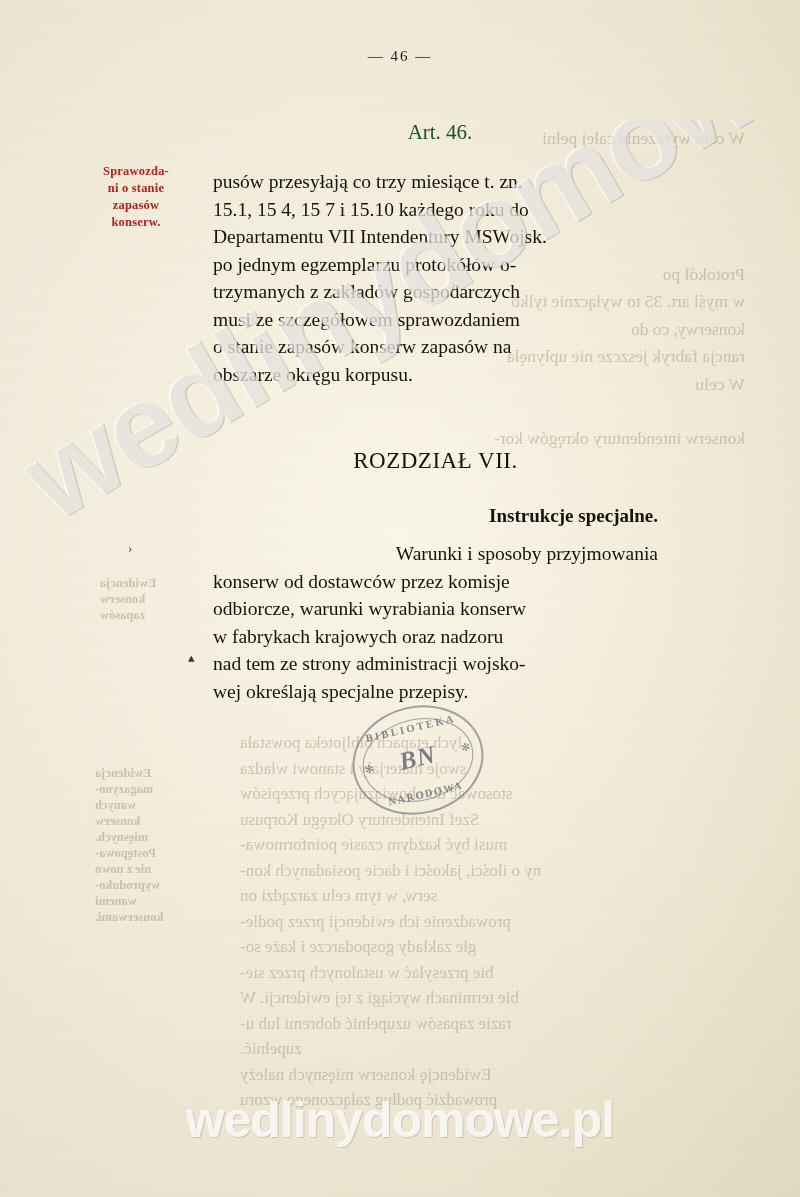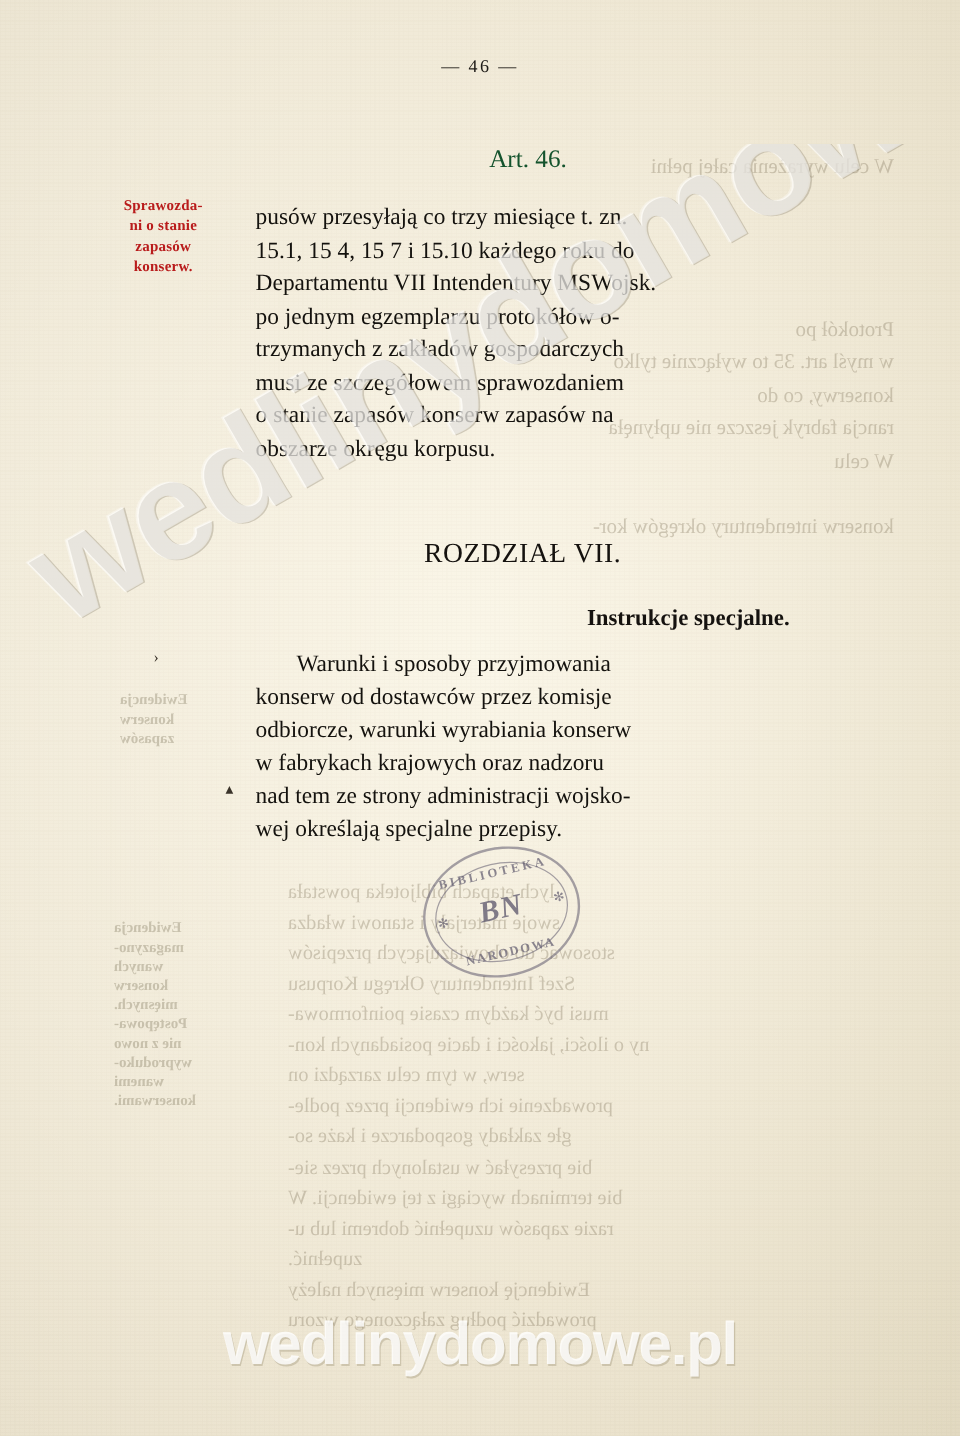--- a/index.html
+++ b/index.html
@@ -312,21 +312,21 @@
     <span class="line">trzymanych z zakładów gospodarczych</span>
     <span class="line">musi ze szczegółowem sprawozdaniem</span>
     <span class="line">o stanie zapasów konserw zapasów na</span>
     <span class="line" style="text-align:left">obszarze okręgu korpusu.</span>
   </div>
 
   <div class="chapter-head">ROZDZIAŁ VII.</div>
   <div class="section-head">Instrukcje specjalne.</div>
 
   <div class="body-col p2 just">
-    <span class="line" style="text-align:left"><span class="indent"></span><span>Warunki i sposoby przyjmowania</span></span>
+    <span class="line" style="text-align:right"><span class="indent"></span><span>Warunki i sposoby przyjmowania</span></span>
     <span class="line">konserw od dostawców przez komisje</span>
     <span class="line">odbiorcze, warunki wyrabiania konserw</span>
     <span class="line">w fabrykach krajowych oraz nadzoru</span>
     <span class="line">nad tem ze strony administracji wojsko-</span>
     <span class="line" style="text-align:left">wej określają specjalne przepisy.</span>
   </div>
 
   <div class="tick" style="left:128px; top:540px;">›</div>
   <div class="tick" style="left:188px; top:650px;">▴</div>
 

